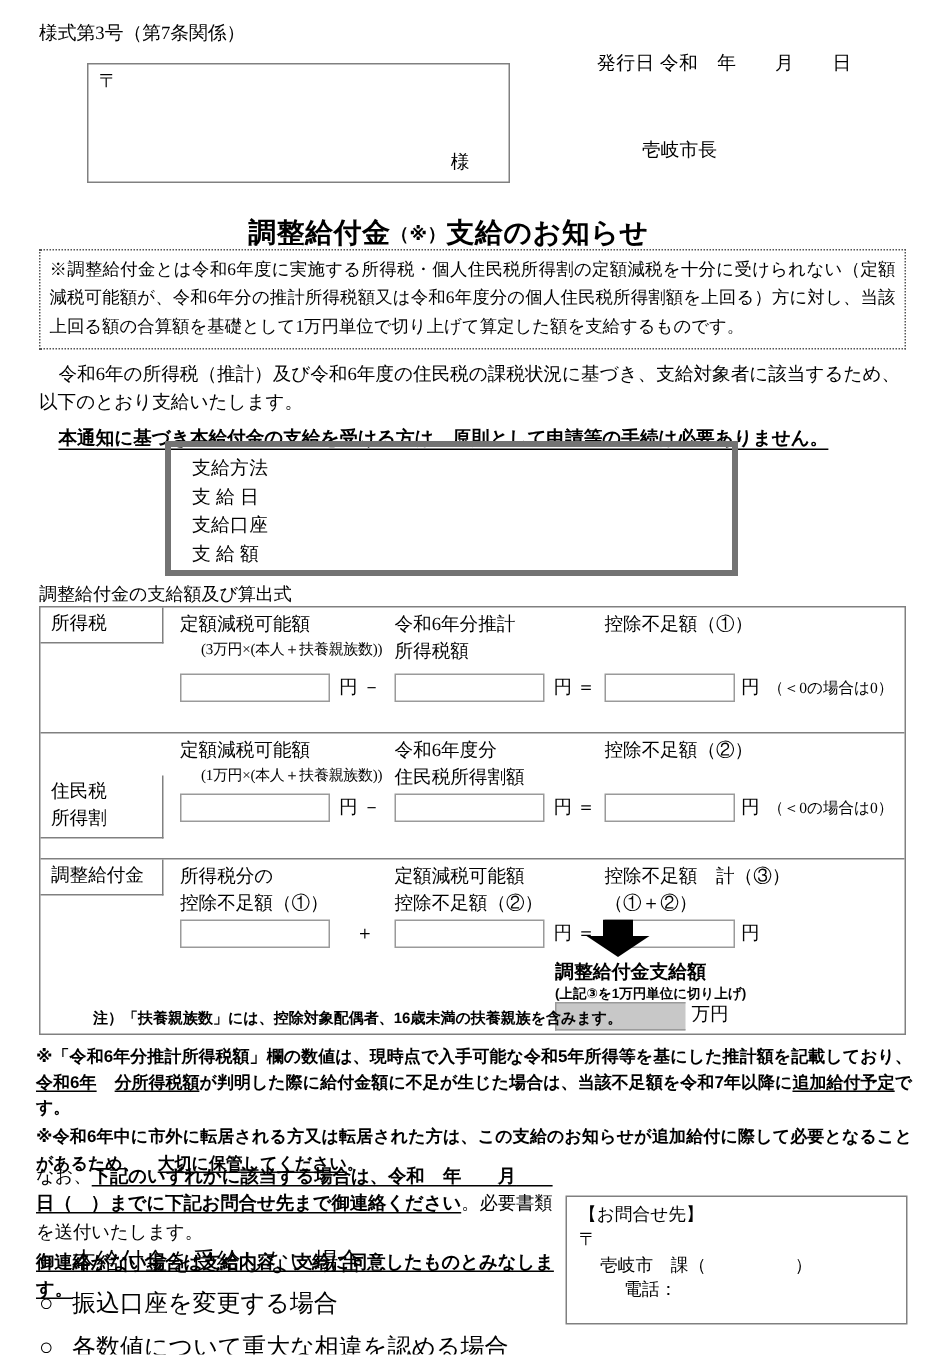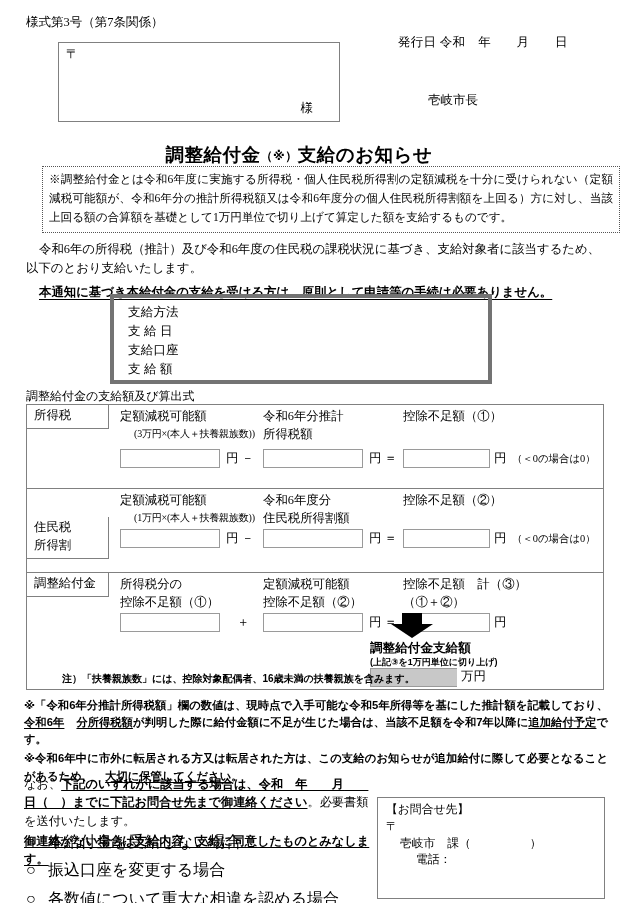--- a/index.html
+++ b/index.html
@@ -82,21 +82,21 @@
   }
   .doc-title .small-mark {
     font-size: 12px;
     font-weight: bold;
     vertical-align: 1px;
   }
 
   
   .notice-box {
     position: absolute;
-    left: 42px;
+    left: 26px;
     top: 166px;
     width: 578px;
     border: 1px dotted #555555;
     box-sizing: border-box;
     padding: 4px 6px 5px 6px;
     font-size: 11.6px;
     line-height: 1.62;
     text-align: justify;
   }
 
@@ -308,21 +308,21 @@
     line-height: 1.78;
   }
   .bullets .b { display: block; white-space: nowrap; }
   .bullets .mk { display: inline-block; width: 22px; }
 
   .contact-box {
     position: absolute;
     left: 377px;
     top: 797px;
     width: 228px;
-    height: 102px;
+    height: 86px;
     border: 1px solid #808080;
     box-sizing: border-box;
     padding: 3px 0 0 8px;
     font-size: 11.8px;
     line-height: 1.42;
   }
   .contact-box .cl { display: block; white-space: nowrap; }
   .contact-box .i1 { margin-left: 14px; }
   .contact-box .i2 { margin-left: 30px; }
 </style>

